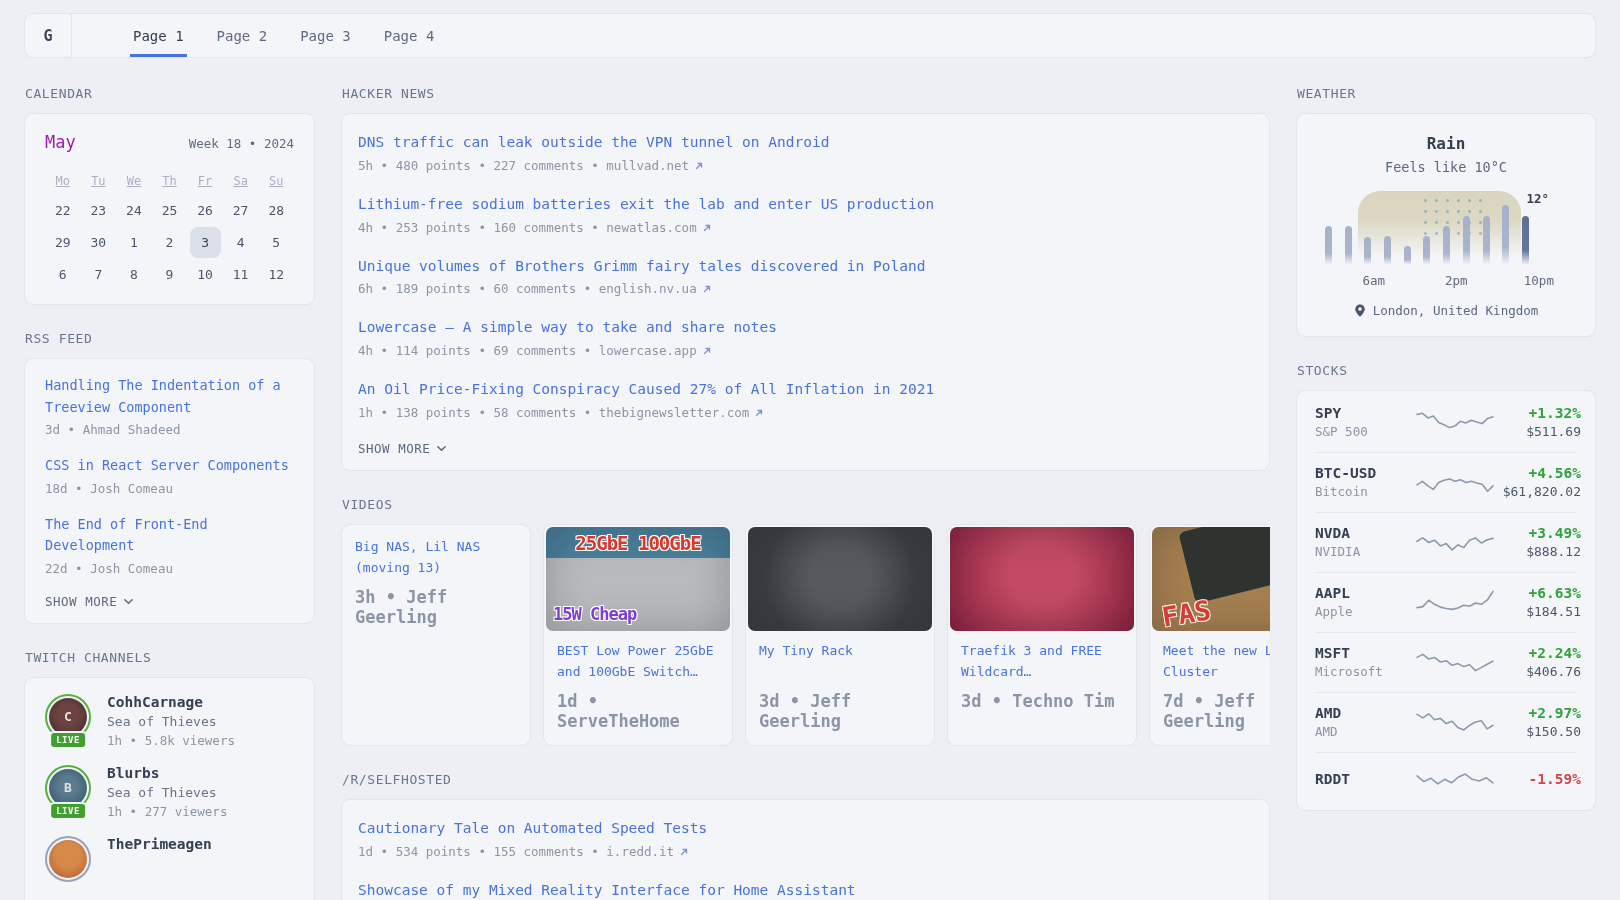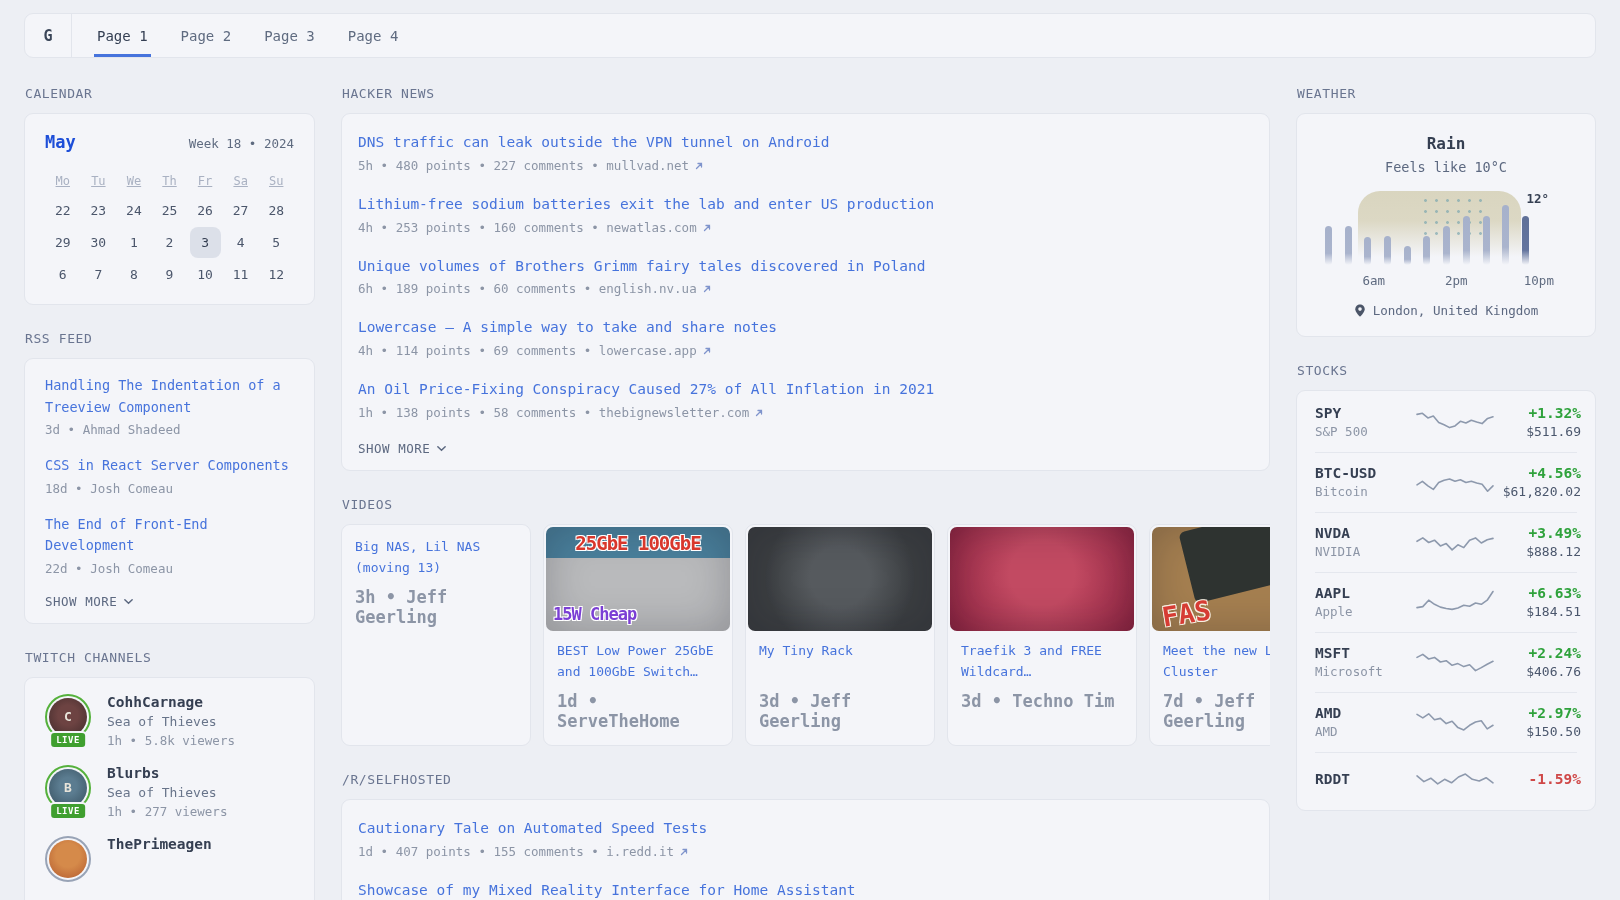--- a/index.html
+++ b/index.html
@@ -19,21 +19,21 @@
     width:47px; border-right:1px solid #e2e5ec;
     display:flex; align-items:center; justify-content:center;
     font-size:15px; font-weight:bold; color:#3a4558; cursor:pointer;
   }
   .tabs { display:flex; margin-left:22px; gap:27px; }
   .tab {
     display:flex; align-items:center; padding:0 3px;
     font-size:14px; color:#5f6b80; cursor:pointer;
     border-top:3px solid transparent; border-bottom:3px solid transparent;
   }
-  .tab.active { color:#333e52; border-bottom-color:#4673dc; }
+  .tab.active { color:#333e52; border-bottom-color:#4673dc;margin-left:36px; }
   
   .cols { display:flex; gap:26px; padding:28px 24px 0; align-items:flex-start; }
   .col-left  { width:291px; flex:none; }
   .col-mid   { flex:1; min-width:0; }
   .col-right { width:300px; flex:none; }
   .section { margin-bottom:26px; }
   .sec-head {
     font-size:13px; color:#6a7590; letter-spacing:.6px; margin:0 0 12px 1px;
   }
   .card {
@@ -43,21 +43,21 @@
   .meta { color:#8c95a6; font-size:12.5px; margin-top:4px; }
   .show-more {
     margin-top:4px; font-size:12.5px; letter-spacing:.5px; color:#5c6880;
     display:flex; align-items:center; gap:6px; cursor:pointer;
   }
   .chev { display:inline-block; }
   .ext-arrow { color:#7f94cc; margin-left:5px; vertical-align:-1px; }
   
   .cal-card { padding:18px 20px 14px; }
   .cal-top { display:flex; align-items:baseline; }
-  .cal-month { font-size:17px; font-weight:700; color:#1d4ed8; }
+  .cal-month { font-size:17px; font-weight:400; color:#a21caf; }
   .cal-week { margin-left:auto; font-size:12.5px; color:#5f6b80; }
   .cal-grid {
     display:grid; grid-template-columns:repeat(7,1fr);
     margin-top:16px; row-gap:1px; justify-items:center;
   }
   .cal-dow { font-size:12px; color:#a9b1c2; height:26px; display:flex; align-items:center;text-decoration:underline; }
   .cal-day {
     width:31px; height:31px; display:flex; align-items:center; justify-content:center;
     font-size:13px; color:#4b566b; border-radius:8px;
   }
@@ -404,21 +404,21 @@
         </div>
 
       </div>
     </div>
 
     <div class="section">
       <div class="sec-head">/R/SELFHOSTED</div>
       <div class="card hn-card" style="min-height:140px;">
         <div class="hn-item">
           <span class="link">Cautionary Tale on Automated Speed Tests</span>
-          <div class="meta"><span>1d • 407 points • 155 comments • i.redd.it</span><svg class="ext-arrow" width="10" height="10" viewBox="0 0 10 10">
+          <div class="meta"><span>1d • 534 points • 155 comments • i.redd.it</span><svg class="ext-arrow" width="10" height="10" viewBox="0 0 10 10">
                 <path d="M2.5 7.5 L7.5 2.5 M4 2.5 H7.5 V6" stroke="#7f94cc" stroke-width="1.3" fill="none" stroke-linecap="round"></path>
               </svg></div>
         </div>
         <div class="hn-item">
           <span class="link">Showcase of my Mixed Reality Interface for Home Assistant</span>
         </div>
       </div>
     </div>
   </div>
 

